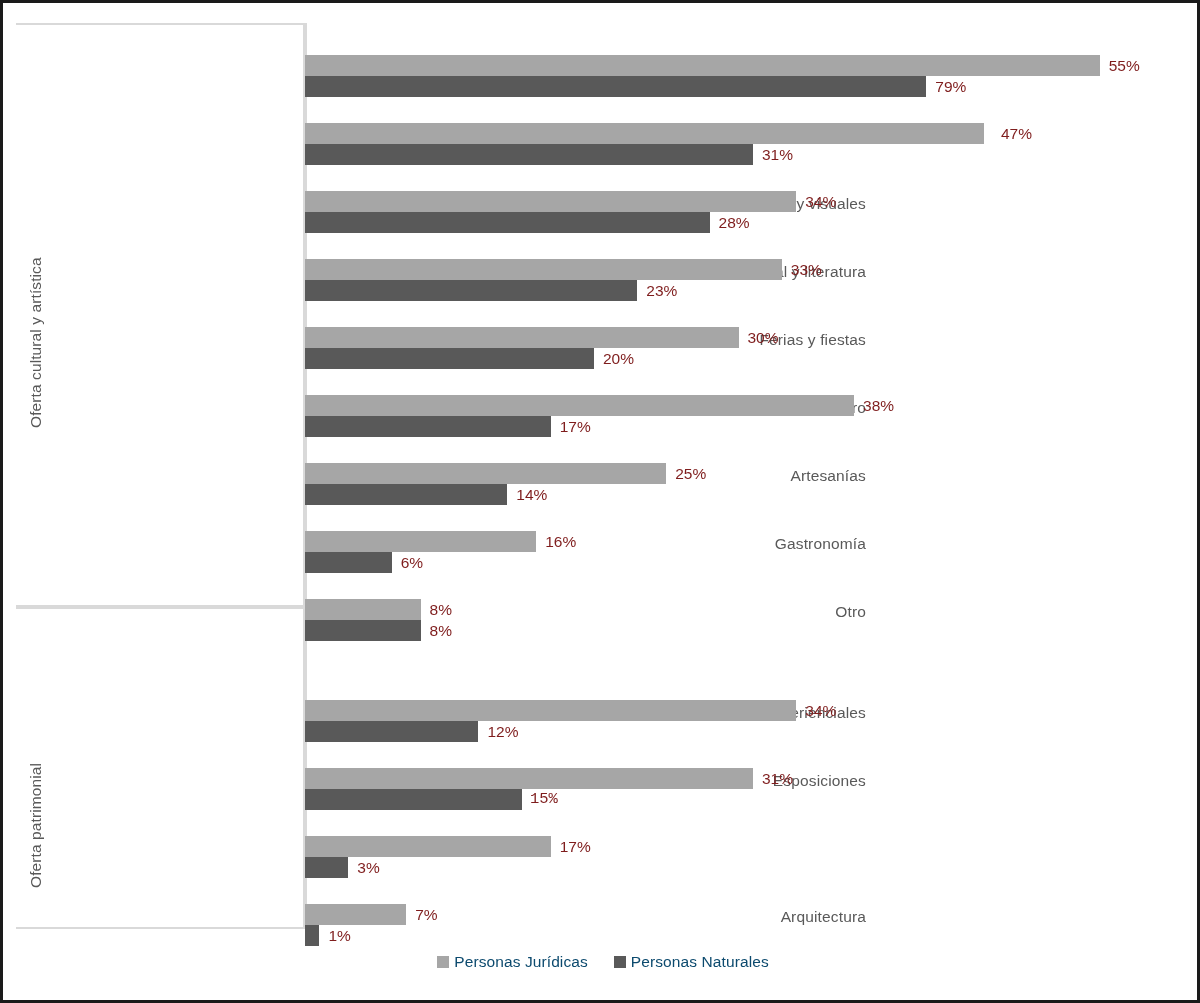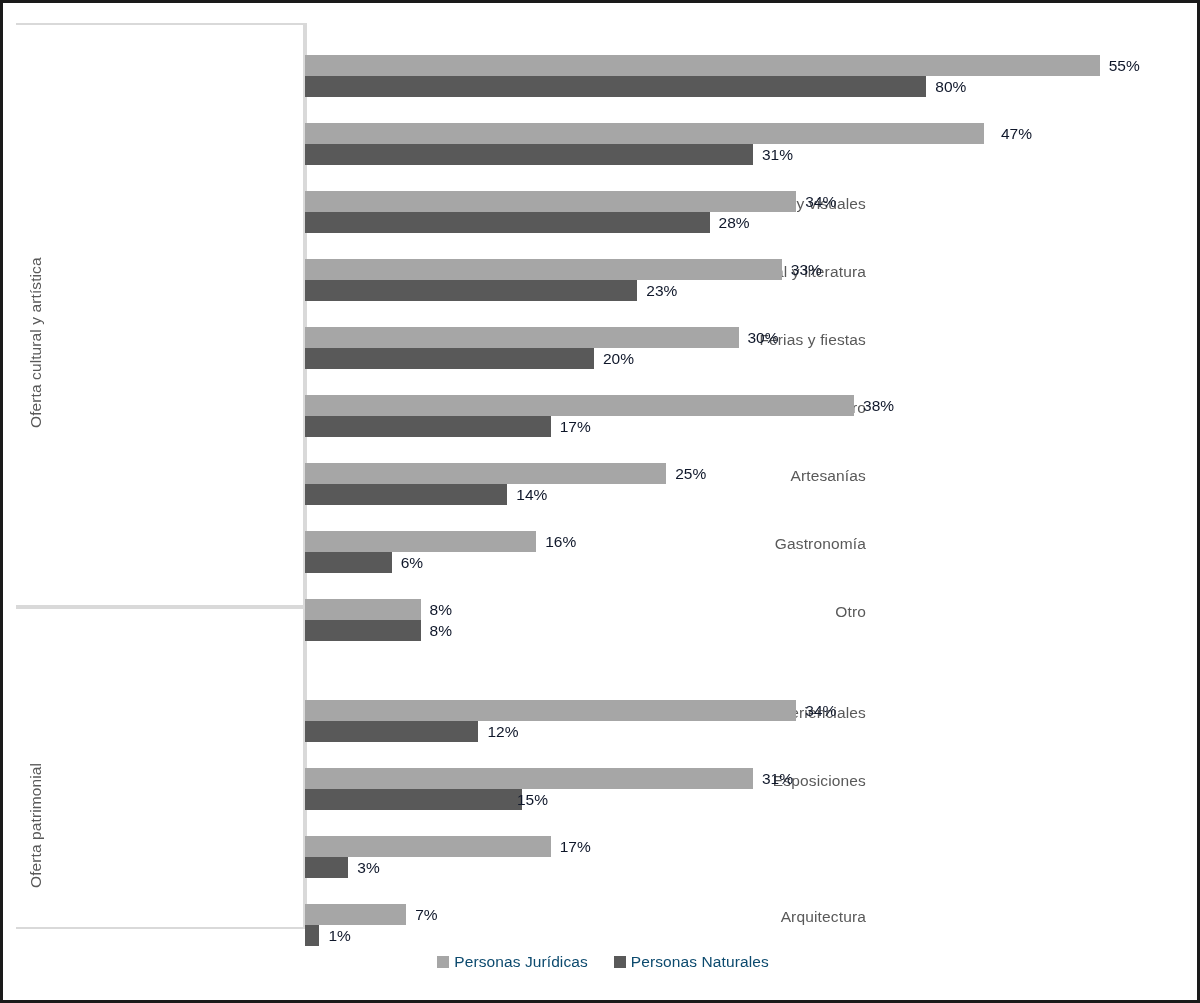--- a/index.html
+++ b/index.html
@@ -103,21 +103,21 @@
   .bar {
     position: absolute;
     left: 0;
     height: 21px;
   }
   .bar.juridicas { top: 16px; background: #a6a6a6; }
   .bar.naturales { top: 37px; background: #595959; }
   .bar-value {
     position: absolute;
     font-size: 15.5px;
-    color: #0f172a;
+    color: #7f1d1d;
     white-space: nowrap;
     line-height: 21px;
   }
   .bar-value.juridicas { top: 16px; }
   .bar-value.naturales { top: 37px; }
 
   
   #legend {
     position: absolute;
     left: 0;
@@ -160,21 +160,21 @@
 
   <div id="value-axis-line"></div>
 
   <div id="plot-area">
       <div class="cat-row" style="top: 16px;">
         <div class="cat-label">Música</div>
         <div class="bars">
           <div class="bar juridicas" title="Personas Jurídicas: 55%" style="width: 794.75px; background: rgb(166, 166, 166);"></div>
           <div class="bar-value juridicas" style="left: 803.75px;">55%</div>
           <div class="bar naturales" title="Personas Naturales: 43%" style="width: 621.35px; background: rgb(89, 89, 89);"></div>
-          <div class="bar-value naturales" style="left: 630.35px;">80%</div>
+          <div class="bar-value naturales" style="left: 630.35px;">79%</div>
         </div>
       </div>
       <div class="cat-row" style="top: 84px;">
         <div class="cat-label">Danza</div>
         <div class="bars">
           <div class="bar juridicas" title="Personas Jurídicas: 47%" style="width: 679.15px; background: rgb(166, 166, 166);"></div>
           <div class="bar-value juridicas" style="left: 696px; text-align: center;">47%</div>
           <div class="bar naturales" title="Personas Naturales: 31%" style="width: 447.95px; background: rgb(89, 89, 89);"></div>
           <div class="bar-value naturales" style="left: 456.95px;">31%</div>
         </div>
@@ -250,21 +250,21 @@
           <div class="bar naturales" title="Personas Naturales: 12%" style="width: 173.4px; background: rgb(89, 89, 89);"></div>
           <div class="bar-value naturales" style="left: 182.4px; text-align: right;">12%</div>
         </div>
       </div>
       <div class="cat-row" style="top: 729px;">
         <div class="cat-label">Esposiciones</div>
         <div class="bars">
           <div class="bar juridicas" title="Personas Jurídicas: 31%" style="width: 447.95px; background: rgb(166, 166, 166);"></div>
           <div class="bar-value juridicas" style="left: 456.95px;">31%</div>
           <div class="bar naturales" title="Personas Naturales: 15%" style="width: 216.75px; background: rgb(89, 89, 89);"></div>
-          <div class="bar-value naturales" style="left: 212px;">15%</div>
+          <div class="bar-value naturales" style="left: 225px; font-family: Liberation Mono, monospace;">15%</div>
         </div>
       </div>
       <div class="cat-row" style="top: 797px;">
         <div class="bars">
           <div class="bar juridicas" title="Personas Jurídicas: 17%" style="width: 245.65px; background: rgb(166, 166, 166);"></div>
           <div class="bar-value juridicas" style="left: 254.65px;">17%</div>
           <div class="bar naturales" title="Personas Naturales: 3%" style="width: 43.35px; background: rgb(89, 89, 89);"></div>
           <div class="bar-value naturales" style="left: 52.35px;">3%</div>
         </div>
       </div>

